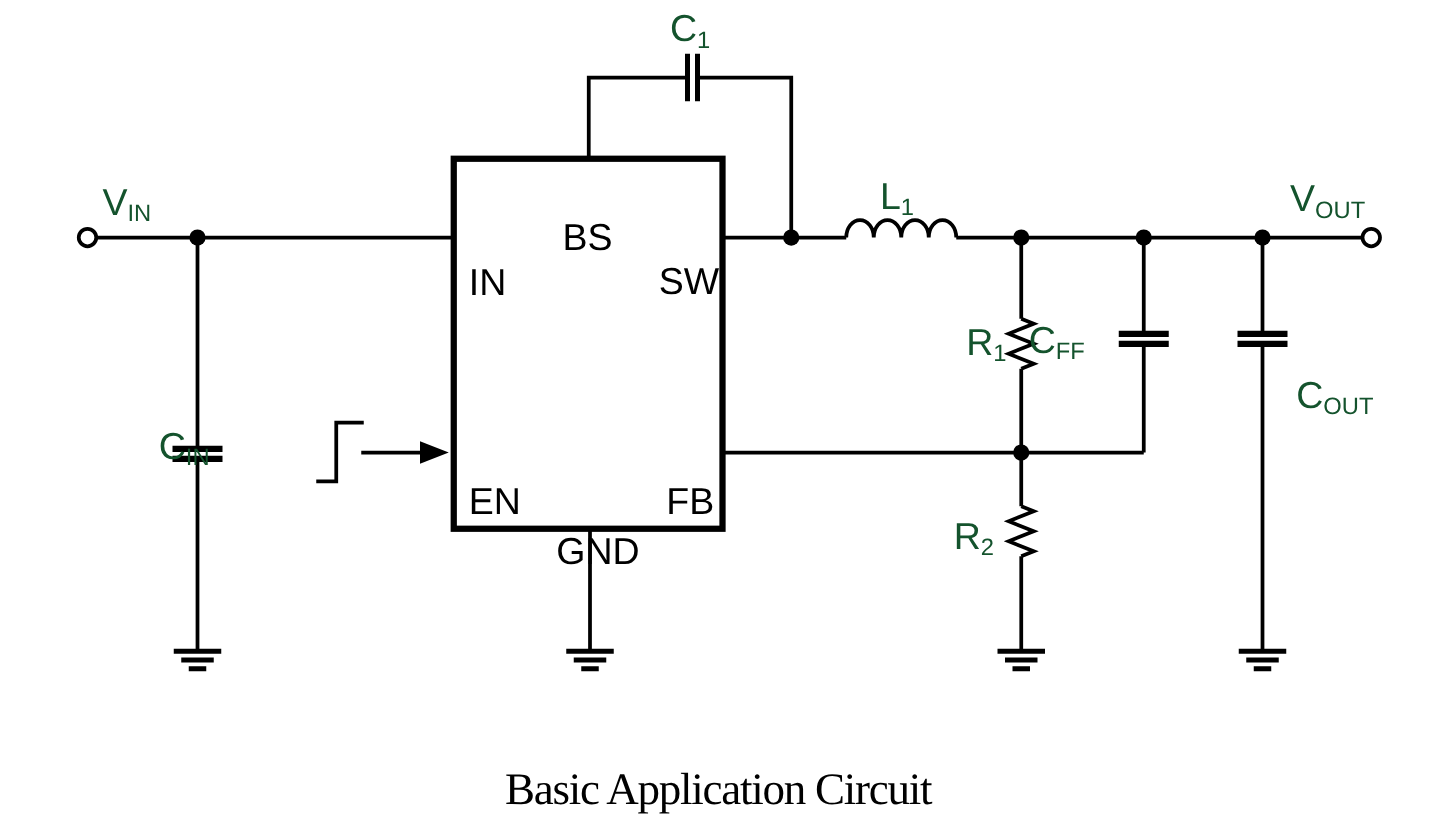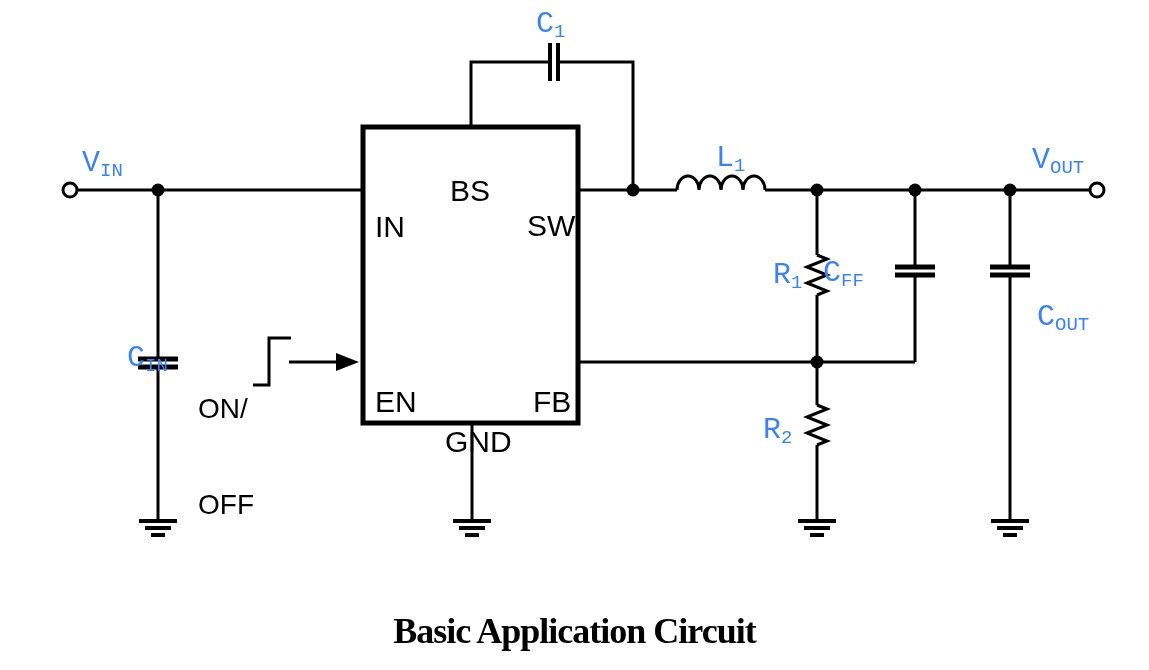--- a/index.html
+++ b/index.html
@@ -3,28 +3,28 @@
 <meta charset="utf-8">
 <style>
   html,body{margin:0;padding:0;background:#fff;}
   #stage{
     position:relative;width:1149px;height:670px;background:#fff;overflow:hidden;
     font-family:"Liberation Sans",sans-serif;color:#000;
   }
   svg{position:absolute;left:0;top:0;}
   .lbl{
     position:absolute;font-size:30px;line-height:1;white-space:pre;
-    font-family:Liberation Mono, monospace;color:#3b82f6;
+    font-family:Liberation Sans, sans-serif;color:#14532d;
   }
   .sub{font-size:19px;vertical-align:-5px;letter-spacing:0;}
   .pin{position:absolute;font-size:30px;line-height:1;white-space:pre;margin-top:39px;}
   .onoff{position:absolute;font-size:28px;line-height:32px;white-space:pre;}
   .caption{
     position:absolute;left:0;top:613px;width:1149px;text-align:center;
-    font-family:"Liberation Serif",serif;font-size:36px;letter-spacing:-1px;line-height:1;font-weight:bold;
+    font-family:"Liberation Serif",serif;font-size:36px;letter-spacing:-1px;line-height:1;
   }
 </style>
 </head>
 <body>
 
 <div id="stage">
 
   <svg width="1149" height="670" viewBox="0 0 1149 670">
     <g stroke="#000" fill="none" stroke-width="3">
 
@@ -87,36 +87,32 @@
       </g>
     </g>
   </svg>
 
   <div class="lbl" style="left:82px;top:148px;"><span>V</span><span class="sub">IN</span></div>
 
   <div class="lbl" style="left:95px;top:343px;margin-left:32px;"><span>C</span><span class="sub">IN</span></div>
 
   <div class="lbl" style="left:536px;top:9px;"><span>C</span><span class="sub">1</span></div>
 
-  <div class="lbl" style="left:704px;top:143px;margin-left:12px;"><span>L</span><span class="sub">1</span></div>
+  <div class="lbl" style="left:704px;top:143px;"><span>L</span><span class="sub">1</span></div>
 
   <div class="lbl" style="left:773px;top:260px;"><span>R</span><span class="sub">1</span></div>
 
   <div class="lbl" style="left:823px;top:258px;"><span>C</span><span class="sub">FF</span></div>
 
   <div class="lbl" style="left:763px;top:415px;"><span>R</span><span class="sub">2</span></div>
 
   <div class="lbl" style="left:1037px;top:258px;margin-top:44px;"><span>C</span><span class="sub">OUT</span></div>
 
   <div class="lbl" style="left:1032px;top:145px;"><span>V</span><span class="sub">OUT</span></div>
 
-  <div class="onoff" style="left:198px;top:329px;">
-    <div>ON/</div>
-    <div>OFF</div>
-  </div>
 
   <div class="pin" style="left:450px;top:137px;">BS</div>
   <div class="pin" style="left:375px;top:173px;">IN</div>
   <div class="pin" style="left:527px;top:172px;">SW</div>
   <div class="pin" style="left:375px;top:348px;">EN</div>
   <div class="pin" style="left:533px;top:348px;">FB</div>
   <div class="pin" style="left:445px;top:388px;">GND</div>
 
   <div class="caption">Basic Application Circuit</div>
 

